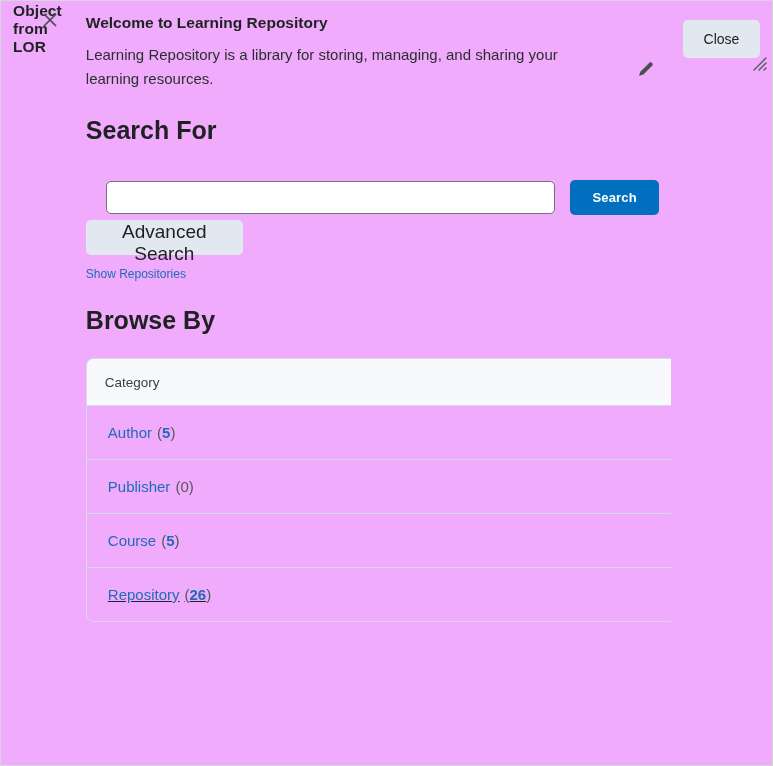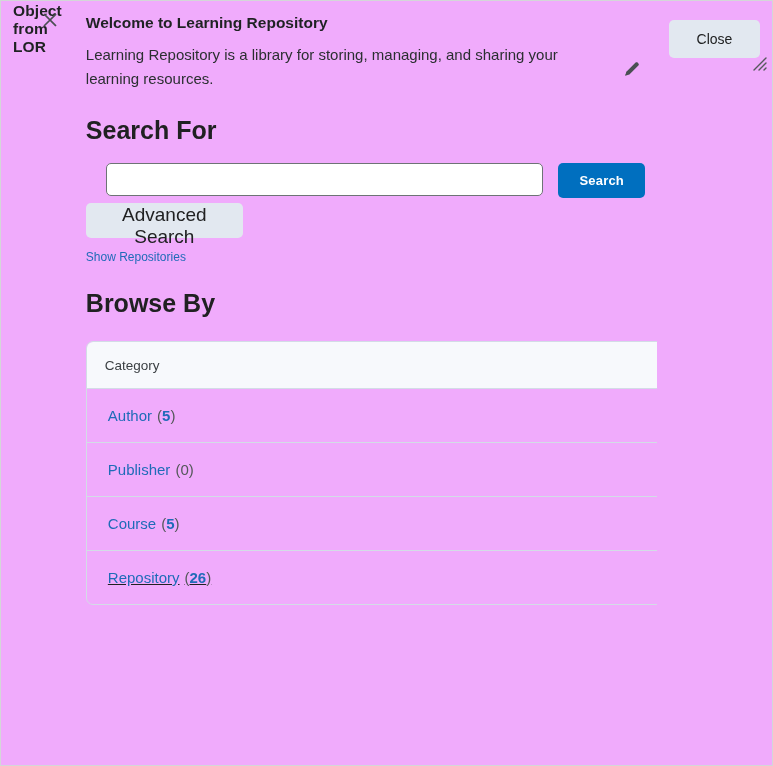--- a/index.html
+++ b/index.html
@@ -99,22 +99,22 @@
     color: #202122;
     margin: 0;
     line-height: 1.1;
   }
   .search-heading { margin-top: 26px; }
   .browse-heading { margin-top: 25px; }
 
   
   .search-row {
     display: flex;
-    align-items: flex-start;
-    margin-top: 18px;
+    align-items: center;
+    margin-top: 35px;
     padding-left: 20px;
   }
   .search-input {
     width: 485px;
     height: 33px;
     box-sizing: border-box;
     border: 1px solid #6e7376;
     border-radius: 5px;
     background: #ffffff;
     font-family: "Liberation Sans", sans-serif;
@@ -223,21 +223,21 @@
   .footer {
     flex: 0 0 auto;
     position: relative;
     height: 74px;
     padding: 0 12px;
     box-sizing: border-box;
     display: flex;
     align-items: center;
   }
   .close-button {
-    width: 91px;
+    width: 77px;
     height: 38px;
     border: none;
     border-radius: 5px;
     background: #e2e8f0;
     color: #202122;
     font-family: "Liberation Sans", sans-serif;
     font-size: 14px;
     cursor: pointer;
     margin-top: 2px;
   }

